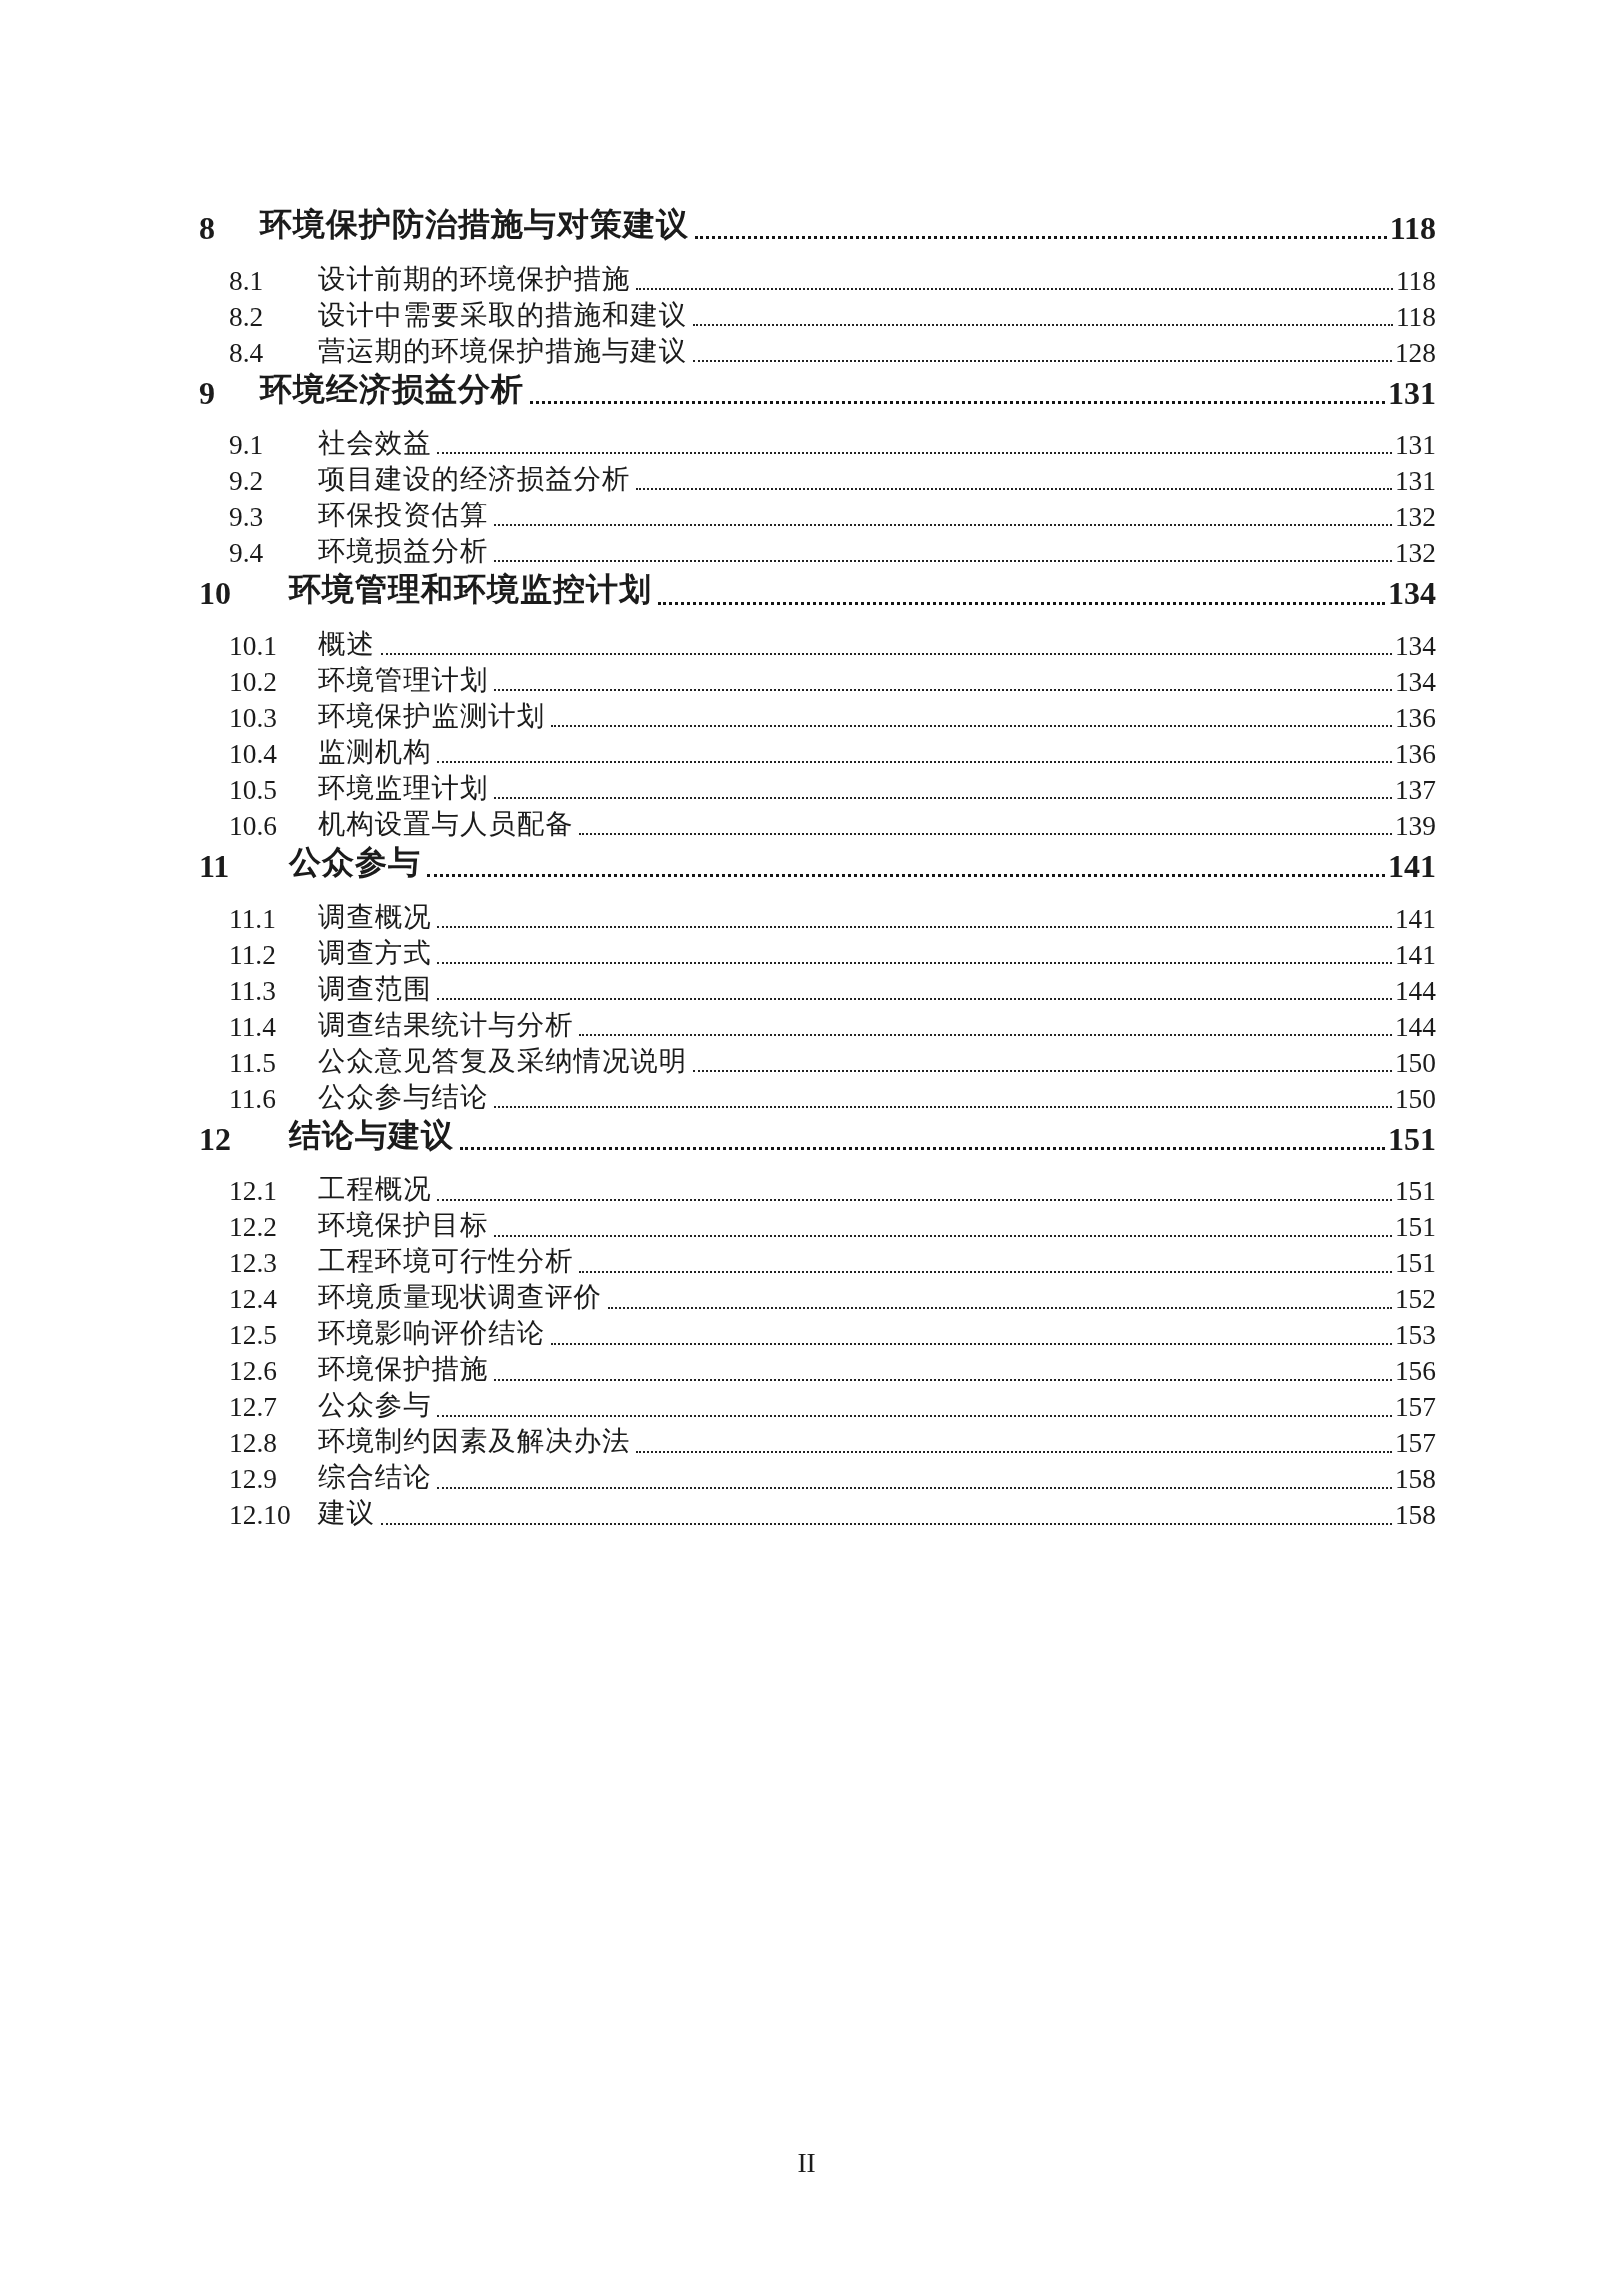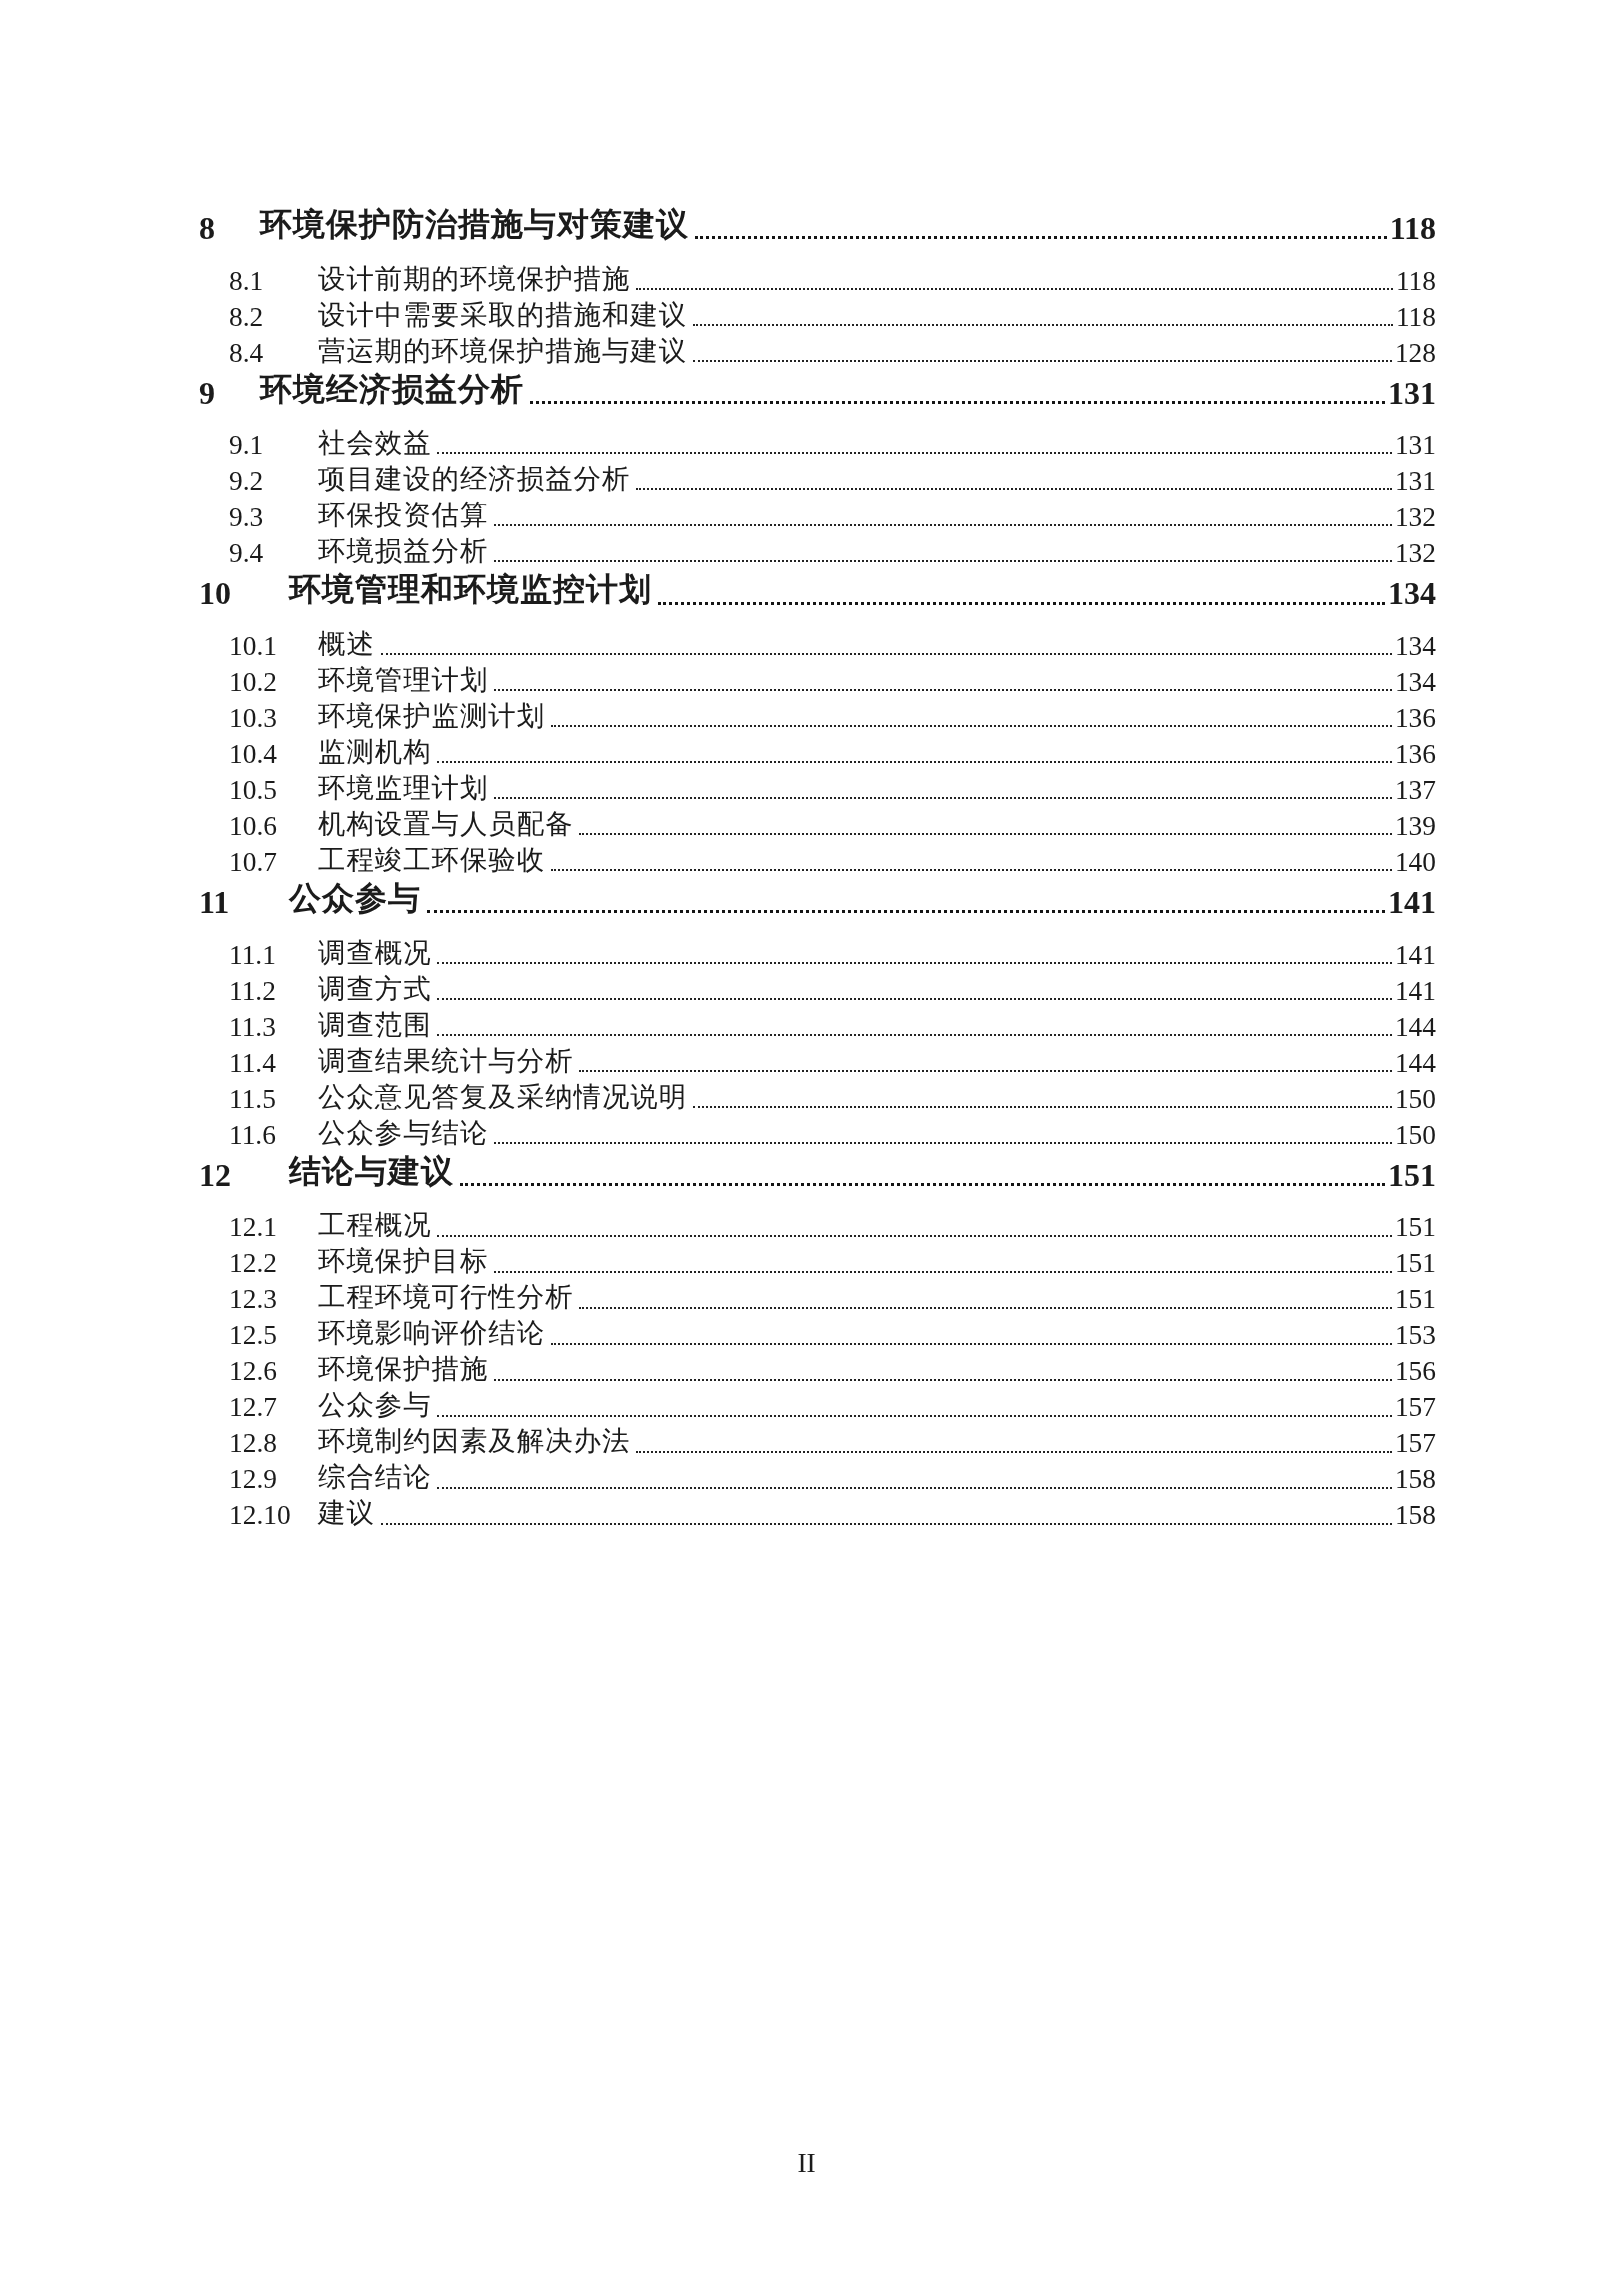--- a/index.html
+++ b/index.html
@@ -199,26 +199,20 @@
     <span class="pagenum">137</span>
   </div>
 
   <div class="row section-row">
     <span class="num">10.6</span>
     <span class="title">机构设置与人员配备</span>
     <span class="leader"></span>
     <span class="pagenum">139</span>
   </div>
 
-  <div class="row section-row">
-    <span class="num">10.7</span>
-    <span class="title">工程竣工环保验收</span>
-    <span class="leader"></span>
-    <span class="pagenum">140</span>
-  </div>
 </div>
   </div>
 
   <div class="chapter">
     <div class="row chapter-row">
       <span class="num wide">11</span>
       <span class="title">公众参与</span>
       <span class="leader"></span>
       <span class="pagenum">141</span>
     </div>
@@ -289,20 +283,26 @@
     <span class="pagenum">151</span>
   </div>
 
   <div class="row section-row">
     <span class="num">12.3</span>
     <span class="title">工程环境可行性分析</span>
     <span class="leader"></span>
     <span class="pagenum">151</span>
   </div>
 
+  <div class="row section-row">
+    <span class="num">12.4</span>
+    <span class="title">环境质量现状调查评价</span>
+    <span class="leader"></span>
+    <span class="pagenum">152</span>
+  </div>
 
   <div class="row section-row">
     <span class="num">12.5</span>
     <span class="title">环境影响评价结论</span>
     <span class="leader"></span>
     <span class="pagenum">153</span>
   </div>
 
   <div class="row section-row">
     <span class="num">12.6</span>

